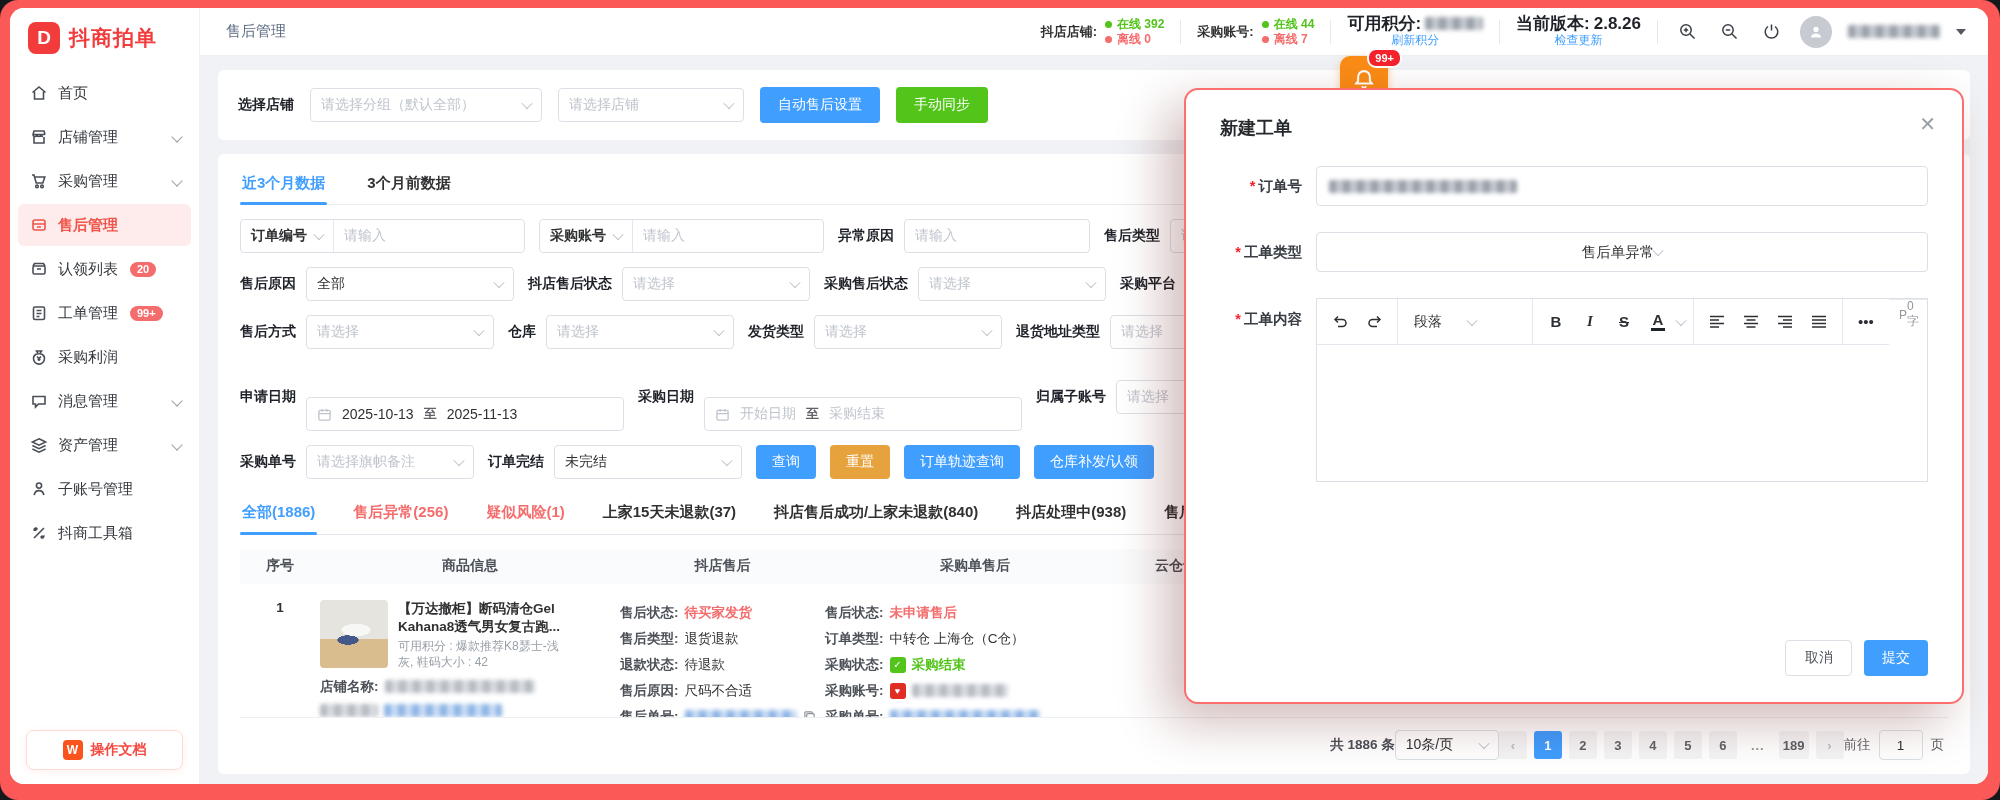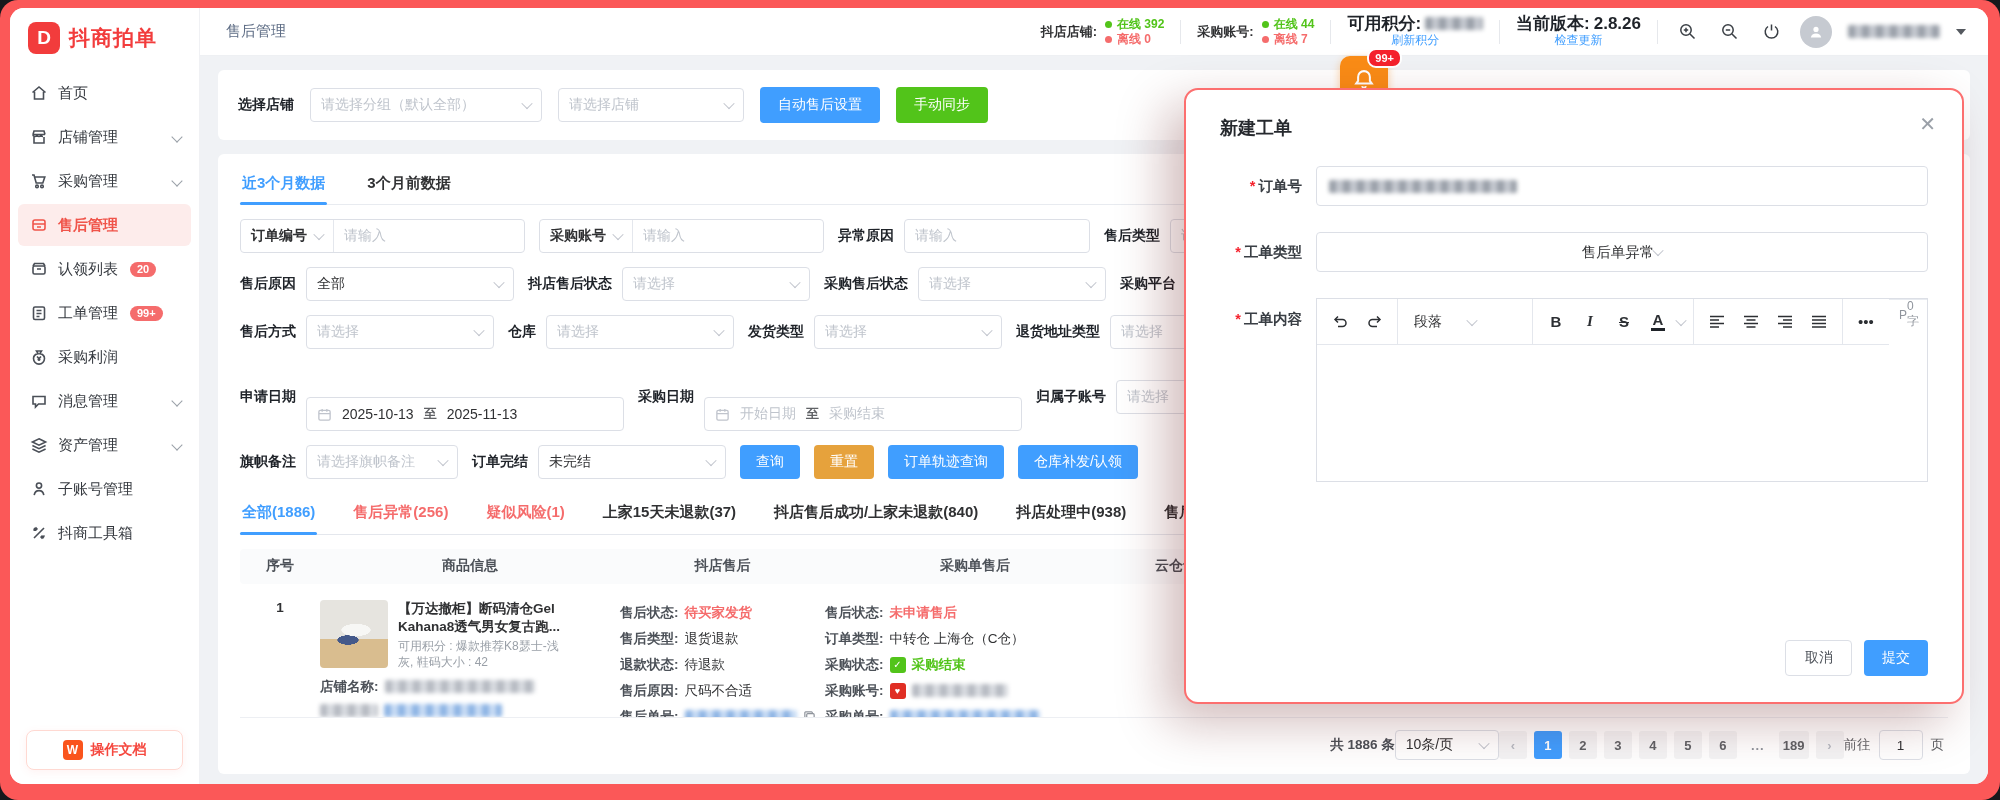--- a/index.html
+++ b/index.html
@@ -473,22 +473,22 @@
           <span class="flabel">归属子账号</span>
           <div class="sel" style="width:188px">
                 <span class="ph">请选择</span>
                 <i class="cv"></i>
               </div>
         </div>
       </div>
 
       <div class="frow">
         <div class="fgroup">
-          <span class="flabel">旗帜备注</span>
-          <div class="sel" style="width:152px">
+          <span class="flabel">采购单号</span>
+          <div class="sel" style="width:168px">
                 <span class="ph">请选择旗帜备注</span>
                 <i class="cv"></i>
               </div>
         </div>
         <div class="fgroup">
           <span class="flabel">订单完结</span>
           <div class="sel" style="width:188px">
                 <span>未完结</span>
                 <i class="cv"></i>
               </div>

